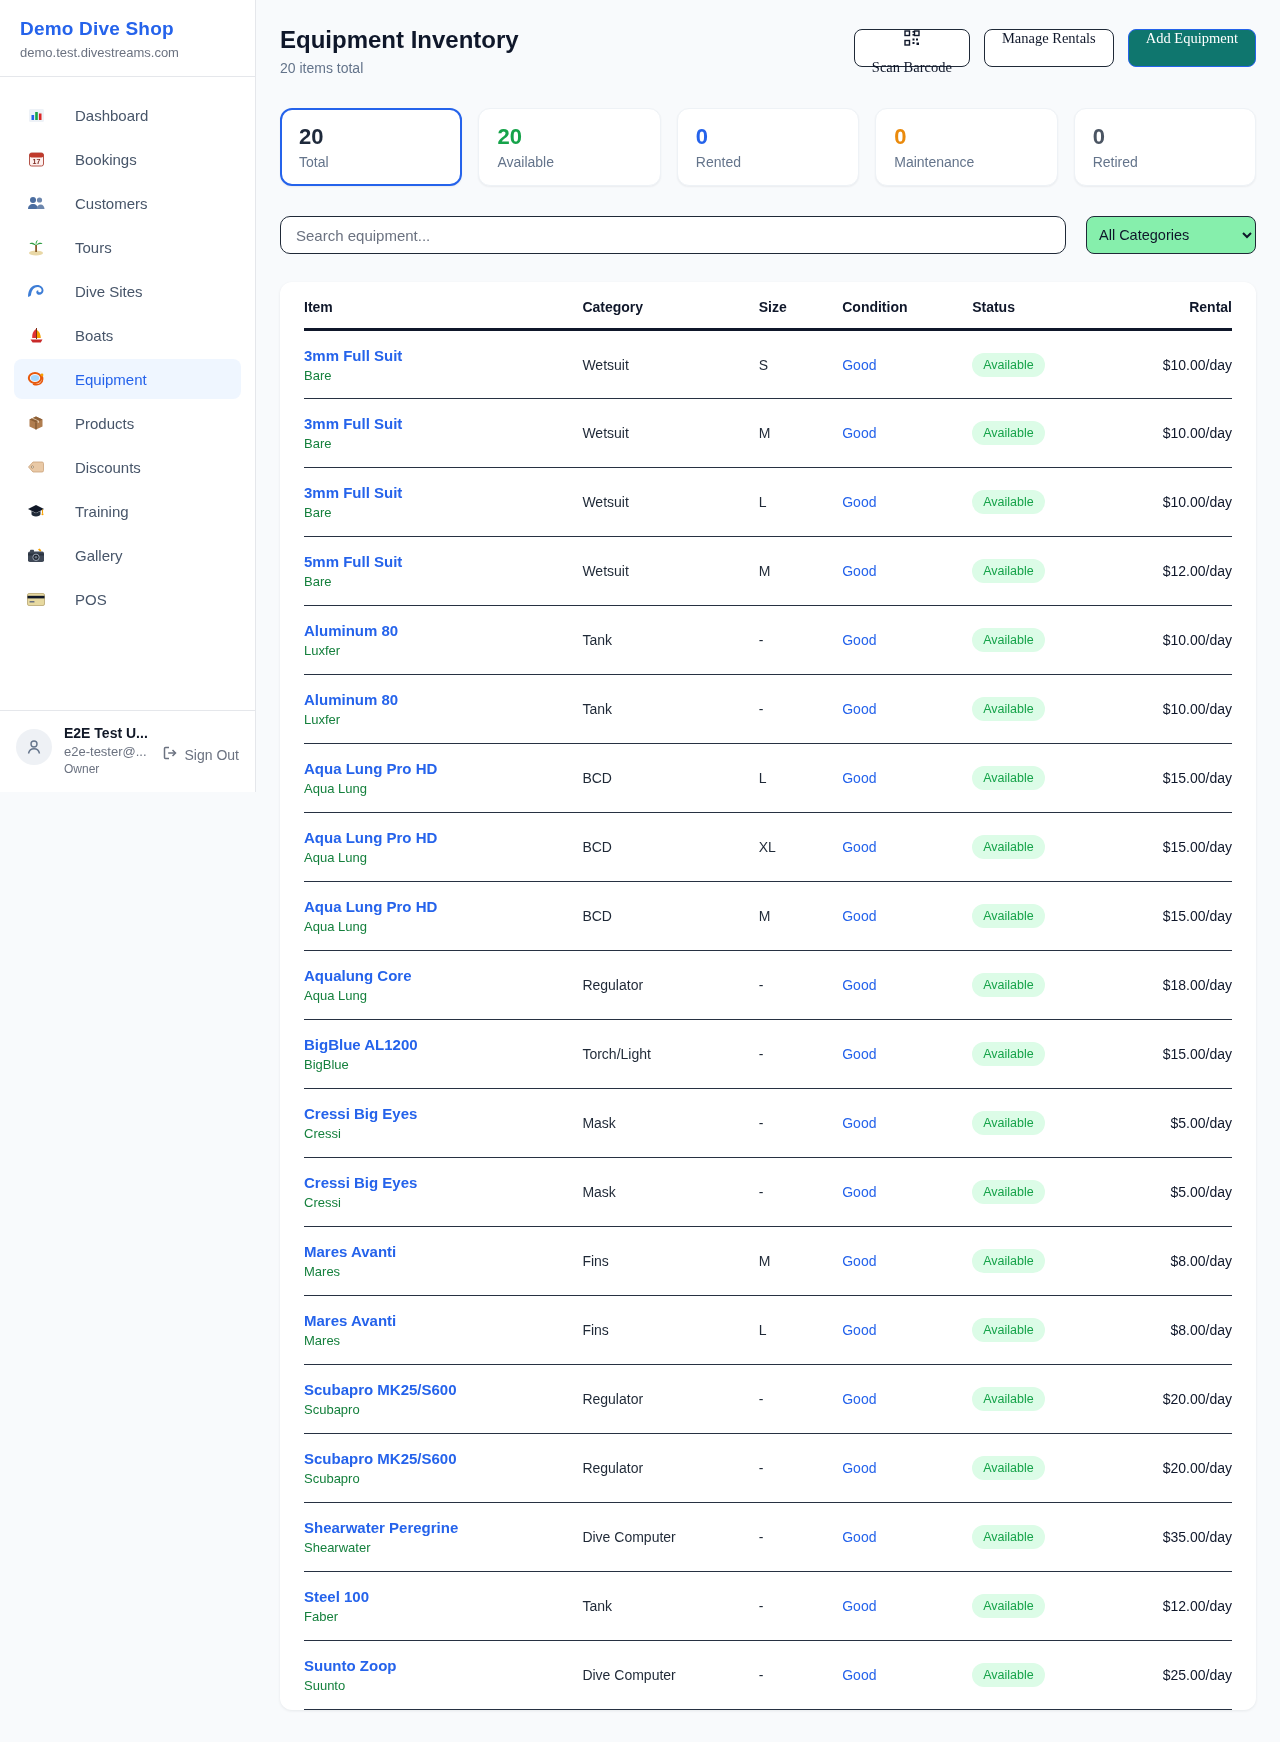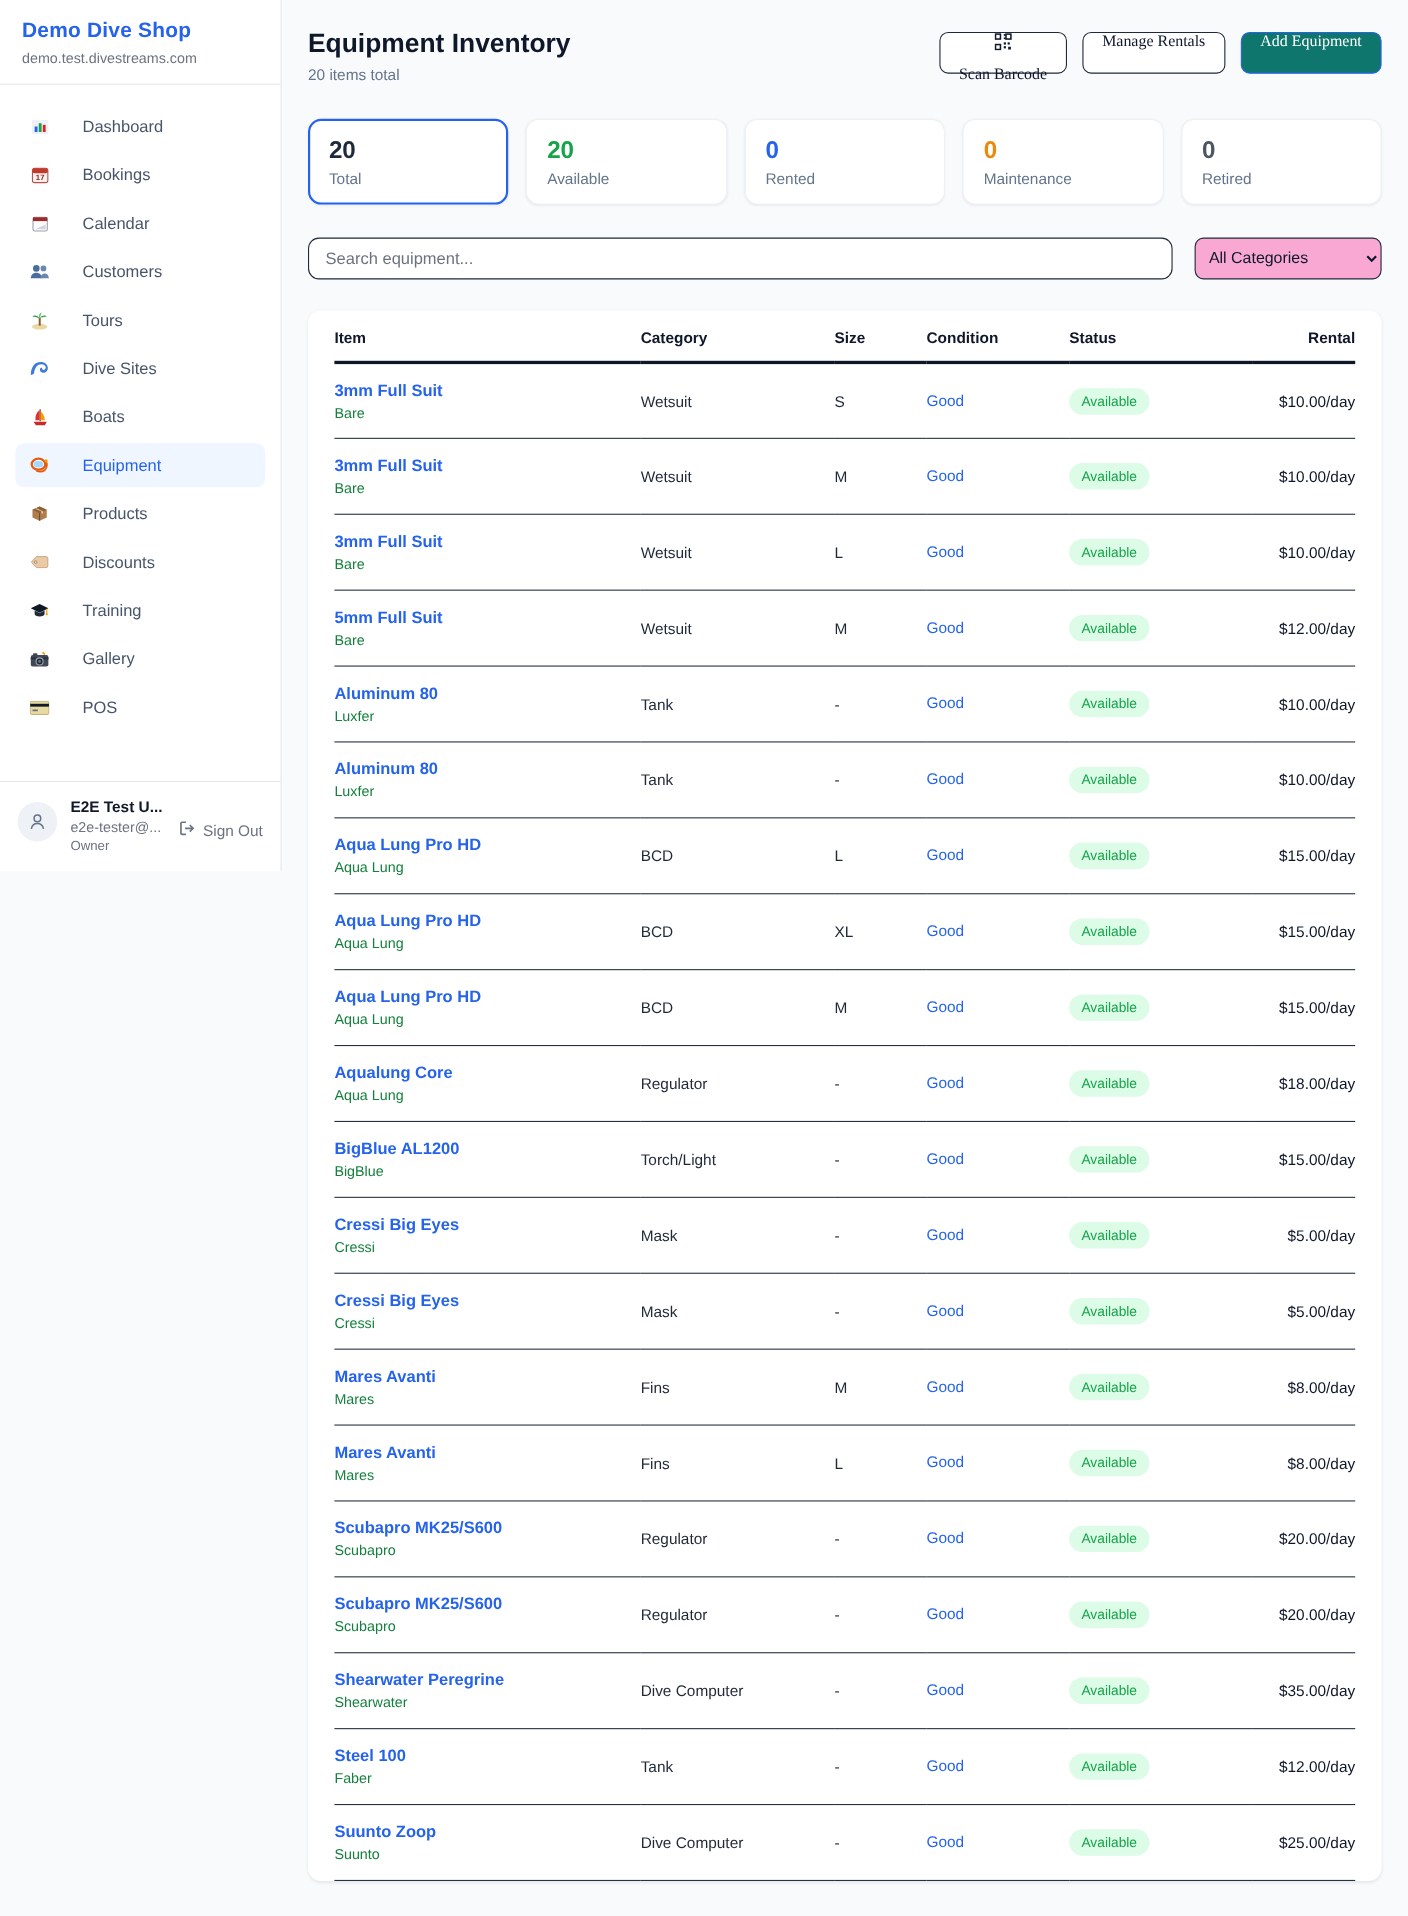--- a/index.html
+++ b/index.html
@@ -45,21 +45,21 @@
   .stat-value { font-size:22px; font-weight:700; }
   .stat-label { font-size:14px; color:#64748b; margin-top:4px; }
   .c-dark { color:#1e293b; } .c-green { color:#16a34a; } .c-blue { color:#2563eb; }
   .c-orange { color:#ea8a0c; } .c-gray { color:#4b5563; }
 
   .filter-row { display:flex; gap:20px; margin-top:30px; }
   .search-input { flex:1; height:38px; border:1px solid #1f2937; border-radius:10px;
     padding:0 15px; font-size:15px; color:#0f172a; background:#fff; font-family:inherit; outline:none; }
   .search-input::placeholder { color:#6b7280; }
   .category-select { width:170px; height:38px; border:1px solid #1f2937; border-radius:8px;
-    background:#f9a8d4; font-size:14.5px; color:#0f172a; padding:0 8px; font-family:inherit; }
+    background:#86efac; font-size:14.5px; color:#0f172a; padding:0 8px; font-family:inherit; }
 
   .table-card { margin-top:28px; background:#fff; border-radius:12px;
     box-shadow:0 1px 3px rgba(15,23,42,.08); padding:0 24px; overflow:hidden; }
   table { width:100%; border-collapse:collapse; }
   th { text-align:left; font-size:14px; font-weight:700; color:#0f172a;
     padding:17px 0 13px; border-bottom:3px solid #0f172a; }
   th.right, td.rental { text-align:right; }
   td { border-bottom:1px solid #273142; padding:13px 0; vertical-align:middle; height:69px; }
   .item-name { color:#2563eb; font-size:15px; font-weight:600; cursor:pointer; }
   .item-brand { color:#15803d; font-size:13px; margin-top:4px; }
@@ -92,30 +92,20 @@
     </div>
     <div class="nav-item">
       <span class="nicon">
         <svg width="17" height="17" viewBox="0 0 17 17">
             <rect x="1.5" y="2" width="14" height="13" rx="2" fill="#fdf0ee" stroke="#b4544a" stroke-width="1"></rect>
             <rect x="1.5" y="2" width="14" height="4.5" rx="2" fill="#c0392b"></rect>
             <text x="8.5" y="13" font-size="7" font-weight="bold" fill="#7f2d25" text-anchor="middle" font-family="Liberation Sans,sans-serif">17</text>
           </svg>
       </span>
       <span>Bookings</span>
-    </div>
-    <div class="nav-item">
-      <span class="nicon">
-        <svg width="17" height="17" viewBox="0 0 17 17">
-            <rect x="2" y="2.5" width="13" height="12.5" rx="1.5" fill="#fbfbfb" stroke="#9ca3af" stroke-width="1"></rect>
-            <rect x="2" y="2.5" width="13" height="3.5" fill="#9b2c2c"></rect>
-            <path d="M4 13.5 L13.5 9 L13.5 13.5 Z" fill="#d1d5db"></path>
-          </svg>
-      </span>
-      <span>Calendar</span>
     </div>
     <div class="nav-item">
       <span class="nicon">
         <svg width="18" height="16" viewBox="0 0 18 16">
             <circle cx="6" cy="5" r="3" fill="#4a6da0"></circle>
             <path d="M1 14c0-3 2.2-5 5-5s5 2 5 5Z" fill="#4a6da0"></path>
             <circle cx="12.5" cy="5" r="2.6" fill="#6c86ad"></circle>
             <path d="M9.5 14c.4-2.6 2-4.4 4.3-4.4 2 0 3.4 1.8 3.7 4.4Z" fill="#6c86ad"></path>
           </svg>
       </span>

